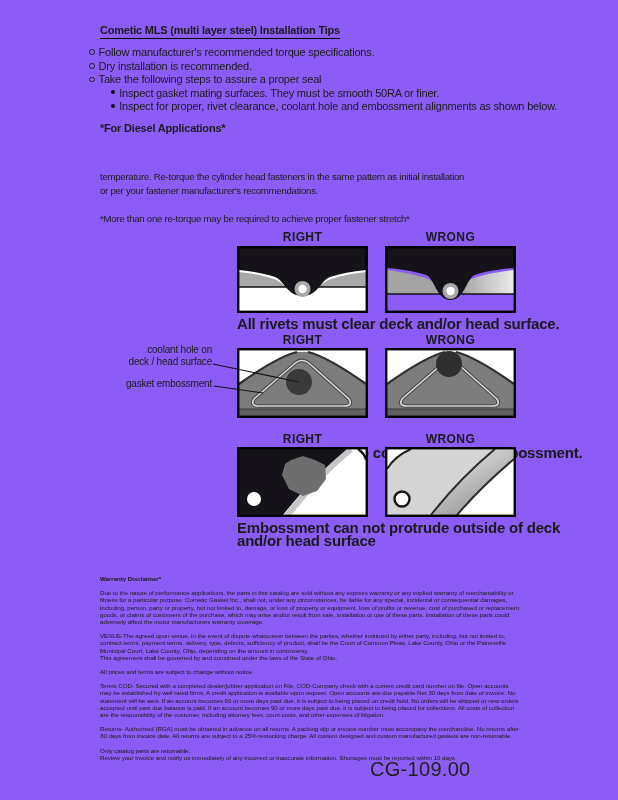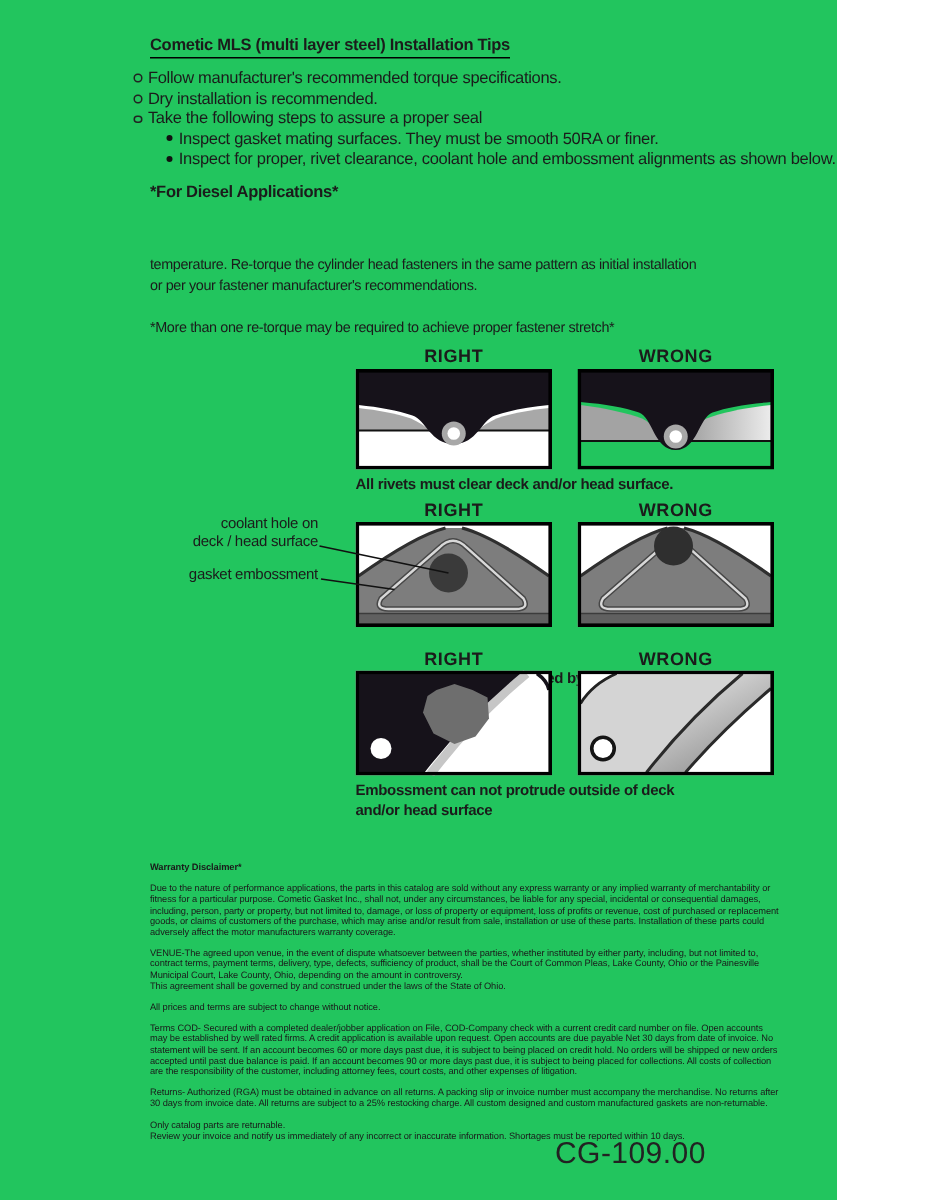--- a/index.html
+++ b/index.html
@@ -1,17 +1,17 @@
 <!DOCTYPE html>
 <html><head>
 <meta charset="utf-8">
 <style>
   html,body { margin:0; padding:0; background:#ffffff; }
   .page {
-    position:relative; width:558px; height:800px; background:#22c55e;
+    position:relative; width:618px; height:800px; background:#8b5cf6;
     font-family:"Liberation Sans", sans-serif; color:#1b1b1b; overflow:hidden;
   }
   .title {
     position:absolute; left:100px; top:24px;
     font-size:11px; font-weight:bold; letter-spacing:-0.2px;
     border-bottom:1.8px solid #000; padding-bottom:2px; white-space:nowrap;
   }
   .bullets { position:absolute; left:89px; top:46px; }
   .brow { display:flex; align-items:flex-start; height:13.6px; white-space:nowrap; font-size:11px; letter-spacing:-0.2px; }
   .brow.sub { margin-left:22px; }
@@ -19,21 +19,21 @@
   .mk-f { flex:none; width:4.2px; height:4.2px; background:#111; border-radius:50%; margin:3.2px 4px 0 0; }
   .h2 { position:absolute; left:100px; top:122px; font-size:11px; font-weight:bold; letter-spacing:-0.2px; white-space:nowrap; }
   .para { position:absolute; left:100px; font-size:9.6px; letter-spacing:-0.25px; line-height:13.6px; }
   .para div { white-space:nowrap; }
   #para1 { top:139px; }
   #para2 { top:170px; }
   #retorque-note { top:212px; }
   .dlabel { position:absolute; width:131px; text-align:center; font-size:12px; font-weight:bold; letter-spacing:0.4px; }
   .dbox { position:absolute; width:131px; height:70px; }
   .dbox svg { display:block; }
-  .caption { position:absolute; font-size:10px; font-weight:bold; letter-spacing:-0.2px; line-height:13px; white-space:nowrap; }
+  .caption { position:absolute; font-size:15px; font-weight:bold; letter-spacing:-0.2px; line-height:13px; white-space:nowrap; }
   .ptr-label { position:absolute; text-align:right; font-size:10px; letter-spacing:-0.2px; line-height:11.5px; }
   .overlay { position:absolute; pointer-events:none; }
   .fineprint { position:absolute; left:100px; top:575px; width:420px; font-size:6.2px; line-height:7.2px; letter-spacing:-0.05px; color:#1a1a1a; }
   .fineprint .fp-h { font-weight:bold; margin:0 0 7px 0; }
   .fineprint p { margin:0 0 7px 0; }
   .fineprint p.tight { margin-bottom:0; }
   .pagenum { position:absolute; left:370px; top:758px; font-size:20px; letter-spacing:0.3px; color:#222; }
 </style>
 </head>
 <body>

